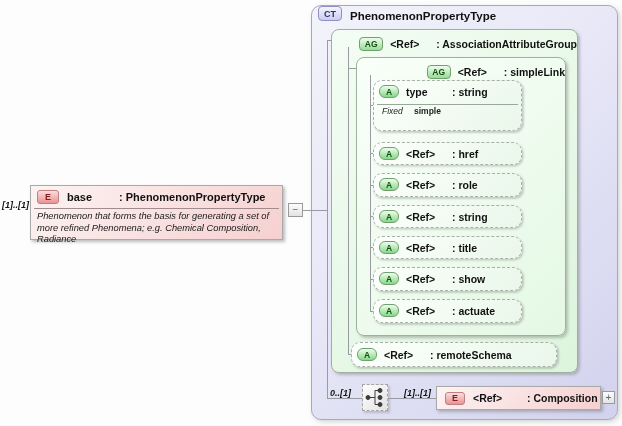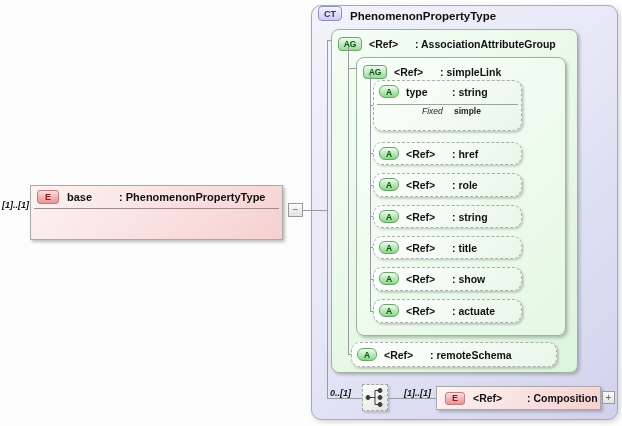--- a/index.html
+++ b/index.html
@@ -48,51 +48,52 @@
     border:1px solid #70a070;color:#135013;}
   .pill-ct{width:24px;height:15px;border-radius:4px;font-size:9px;
     background:linear-gradient(180deg,#f4f4fe,#ccccf0);
     border:1px solid #9090c0;color:#303070;}
   
   .hrow{display:flex;align-items:center;height:22px;padding-left:6px;
     font-weight:bold;font-size:11px;white-space:nowrap;}
   .hrow .nm{margin-left:8px;width:48px;flex:none;}
   .hrow .tp{margin-left:4px;}
   .grow{display:flex;align-items:center;height:21px;padding-left:6px;
-    font-weight:bold;font-size:10.5px;white-space:nowrap;}
+    font-weight:bold;font-size:10.5px;white-space:nowrap;justify-content:flex-end;}
   .grow .nm{margin-left:7px;width:46px;flex:none;}
   .arow{display:flex;align-items:center;height:21px;padding-left:5px;
     font-weight:bold;font-size:10.5px;white-space:nowrap;}
   .arow .nm{margin-left:7px;width:46px;flex:none;}
   .card{position:absolute;font-size:9px;font-style:italic;font-weight:bold;
     white-space:nowrap;color:#111;}
   .annot{font-style:italic;font-size:9.3px;line-height:11.5px;color:#1a1a1a;
     padding:3px 6px 0 6px;}
   .divider{position:absolute;height:1px;background:#a08c8c;left:3px;right:3px;}
   .fact-row{display:flex;font-size:8.5px;line-height:10.5px;padding-left:8px;
-    white-space:nowrap;justify-content:center;}
+    white-space:nowrap;}
   .fact-row .fl{font-style:italic;width:32px;flex:none;color:#222;}
   .fact-row .fv{font-weight:bold;color:#222;}
   .ctrl-btn{display:flex;align-items:center;justify-content:center;
     font-size:10px;color:#666;line-height:1;
     background:linear-gradient(180deg,#fcfcfc,#e3e3e3);border:1px solid #999;}
   .ct-title{position:absolute;left:350px;top:10px;font-weight:bold;font-size:11.5px;}
 </style>
 </head>
 <body>
 
 <div class="card" style="left:2px;top:200px">[1]..[1]</div>
 
 <div class="abs elem-box" style="left:30px;top:185px;width:253px;height:55px">
   <div class="hrow">
     <span class="pill pill-e">E</span>
     <span class="nm">base</span>
     <span class="tp">: PhenomenonPropertyType</span>
   </div>
   <div class="divider" style="top:22px"></div>
+  <div class="annot" style="width:245px">Phenomenon that forms the basis for generating a set of more refined Phenomena; e.g. Chemical Composition, Radiance</div>
 </div>
 
 <div class="abs ctrl-btn" style="left:288px;top:203px;width:15px;height:14px">−</div>
 
 <div class="abs ct-box" style="left:311px;top:5px;width:307px;height:415px"></div>
 
 <span class="abs pill pill-ct" style="left:318px;top:6px">CT</span>
 <div class="ct-title">PhenomenonPropertyType</div>
 
 <div class="abs group-box" style="left:331px;top:29px;width:247px;height:344px">

